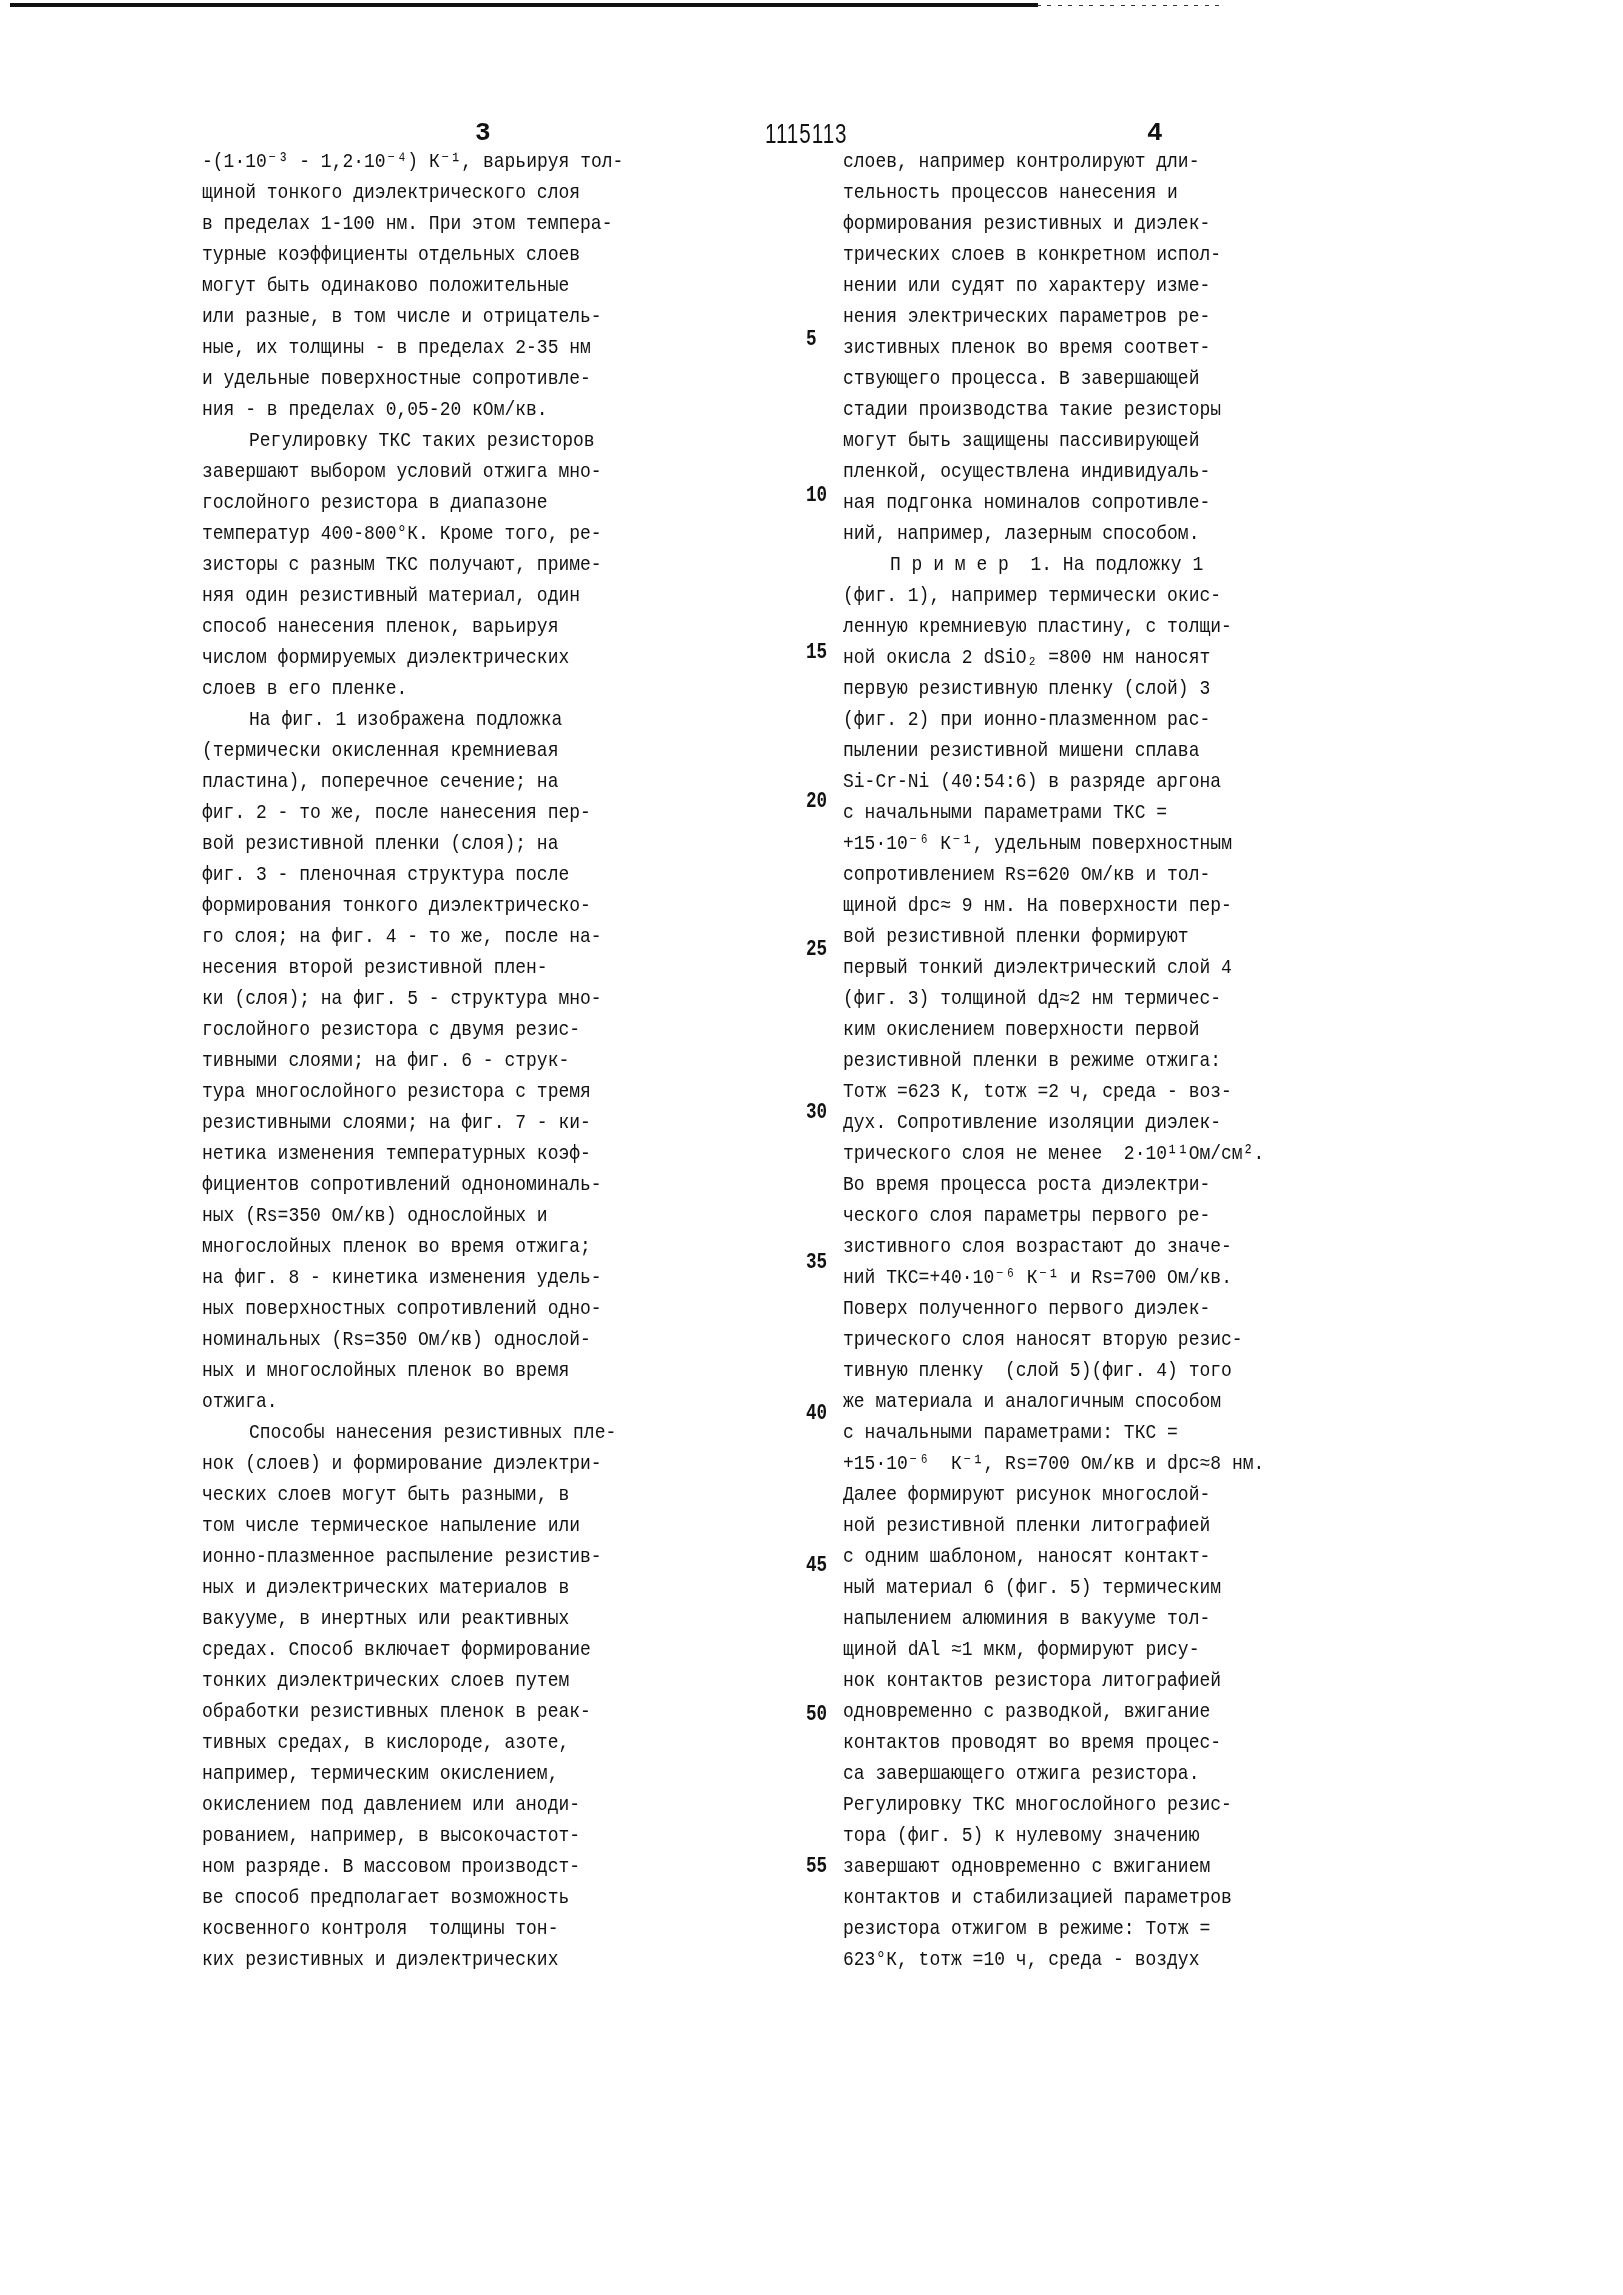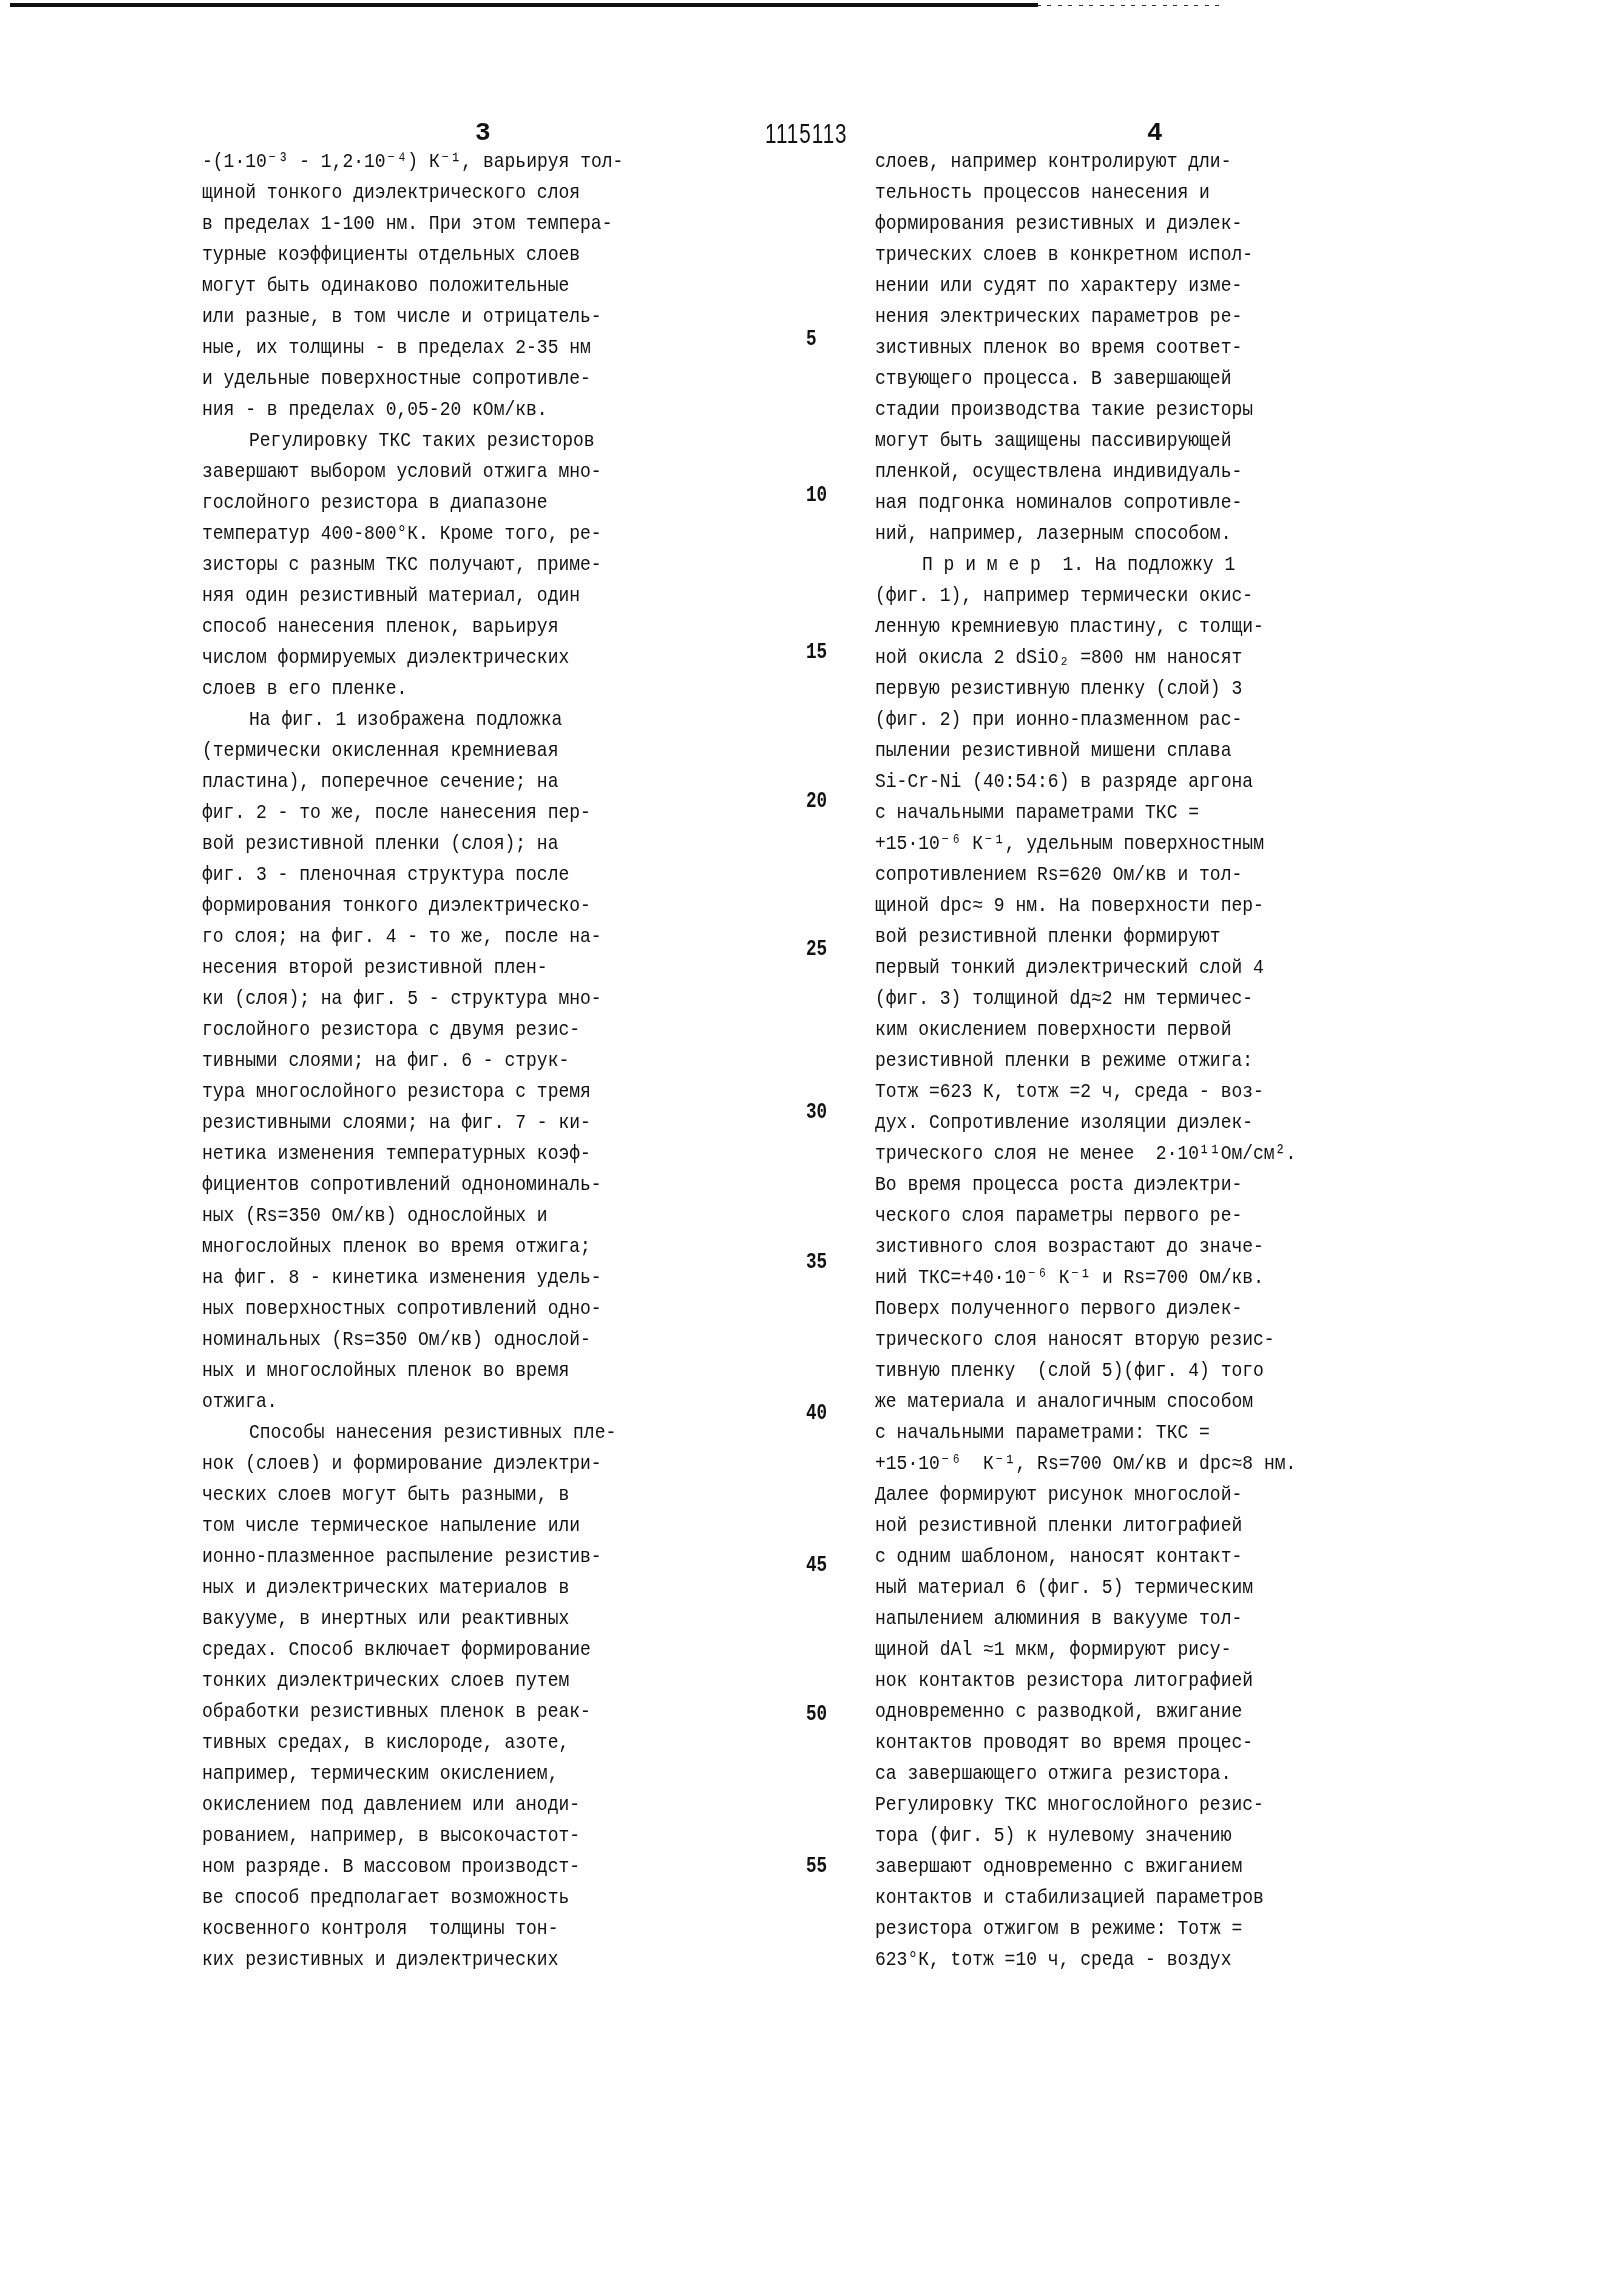--- a/index.html
+++ b/index.html
@@ -5,21 +5,21 @@
   html, body { margin: 0; padding: 0; background: #ffffff; }
   body { width: 1623px; height: 2295px; position: relative; overflow: hidden; color: #111; }
   .rule { position: absolute; left: 9.8px; top: 3.3px; width: 1028px; height: 3.9px; background: #111; }
   .rule-faint { position: absolute; left: 1037px; top: 4.6px; width: 183px; height: 1.3px; background: repeating-linear-gradient(90deg, #333 0 3.9px, transparent 3.9px 10.5px); }
   .pg { position: absolute; font-family: "Liberation Mono", "DejaVu Sans Mono", monospace; font-weight: bold; font-size: 26px; top: 118px; line-height: 31px; }
   .pg-left { left: 475px; }
   .pg-right { left: 1147px; }
   .patent-no { position: absolute; left: 765px; top: 118px; font-family: "Liberation Sans", sans-serif; font-size: 27.5px; line-height: 31px; letter-spacing: 1.3px; transform: scaleX(0.75); transform-origin: left; }
   .col { position: absolute; top: 148px; font-family: "Liberation Mono", "DejaVu Sans Mono", monospace; font-size: 18px; line-height: 31px; white-space: pre; }
   .col-left { left: 202px; }
-  .col-right { left: 843px; margin-left: 32px; }
+  .col-right { left: 843px; }
   .line { display: block; height: 31px; transform: scaleY(1.12); transform-origin: left bottom; }
   .indent { padding-left: 47px; }
   .linenum { position: absolute; left: 806px; font-family: "Liberation Mono", "DejaVu Sans Mono", monospace; font-weight: bold; font-size: 22px; line-height: 26px; transform: scaleX(0.8); transform-origin: left; }
 </style>
 </head>
 <body>
 
 <div class="rule"></div>
 <div class="rule-faint"></div>
 

